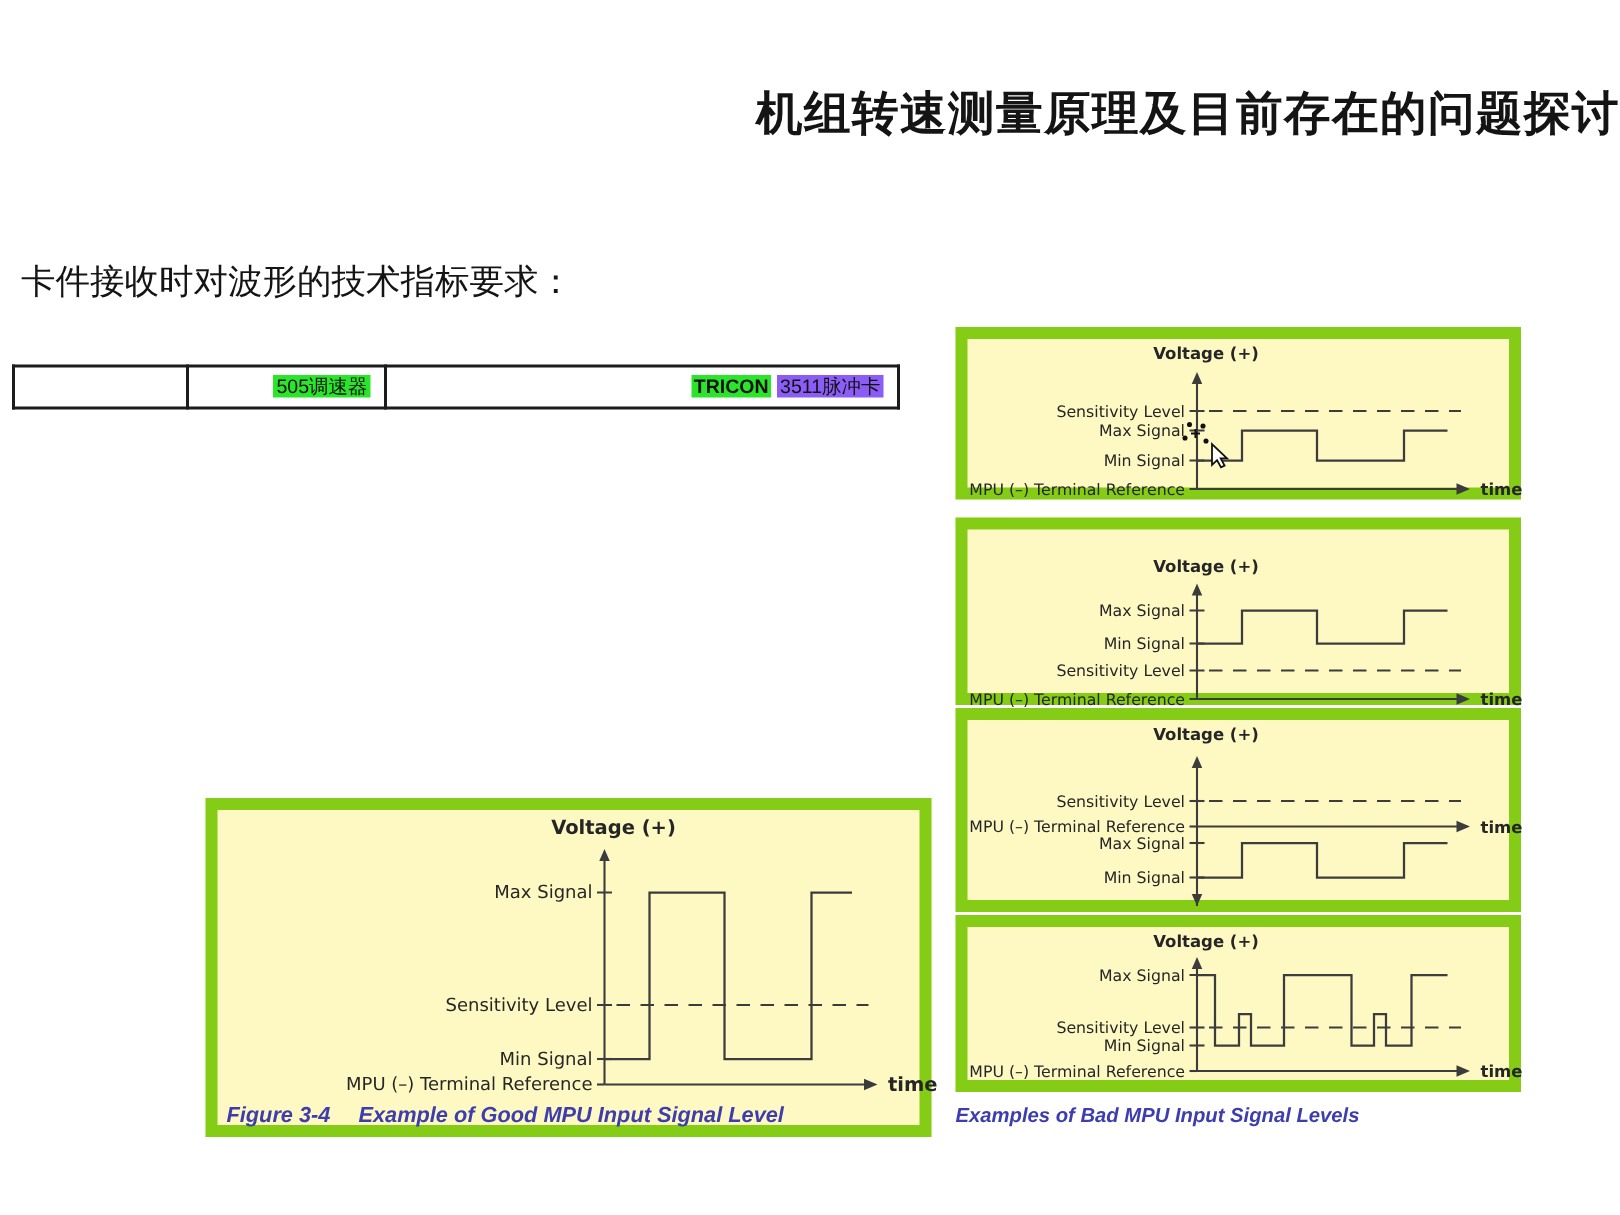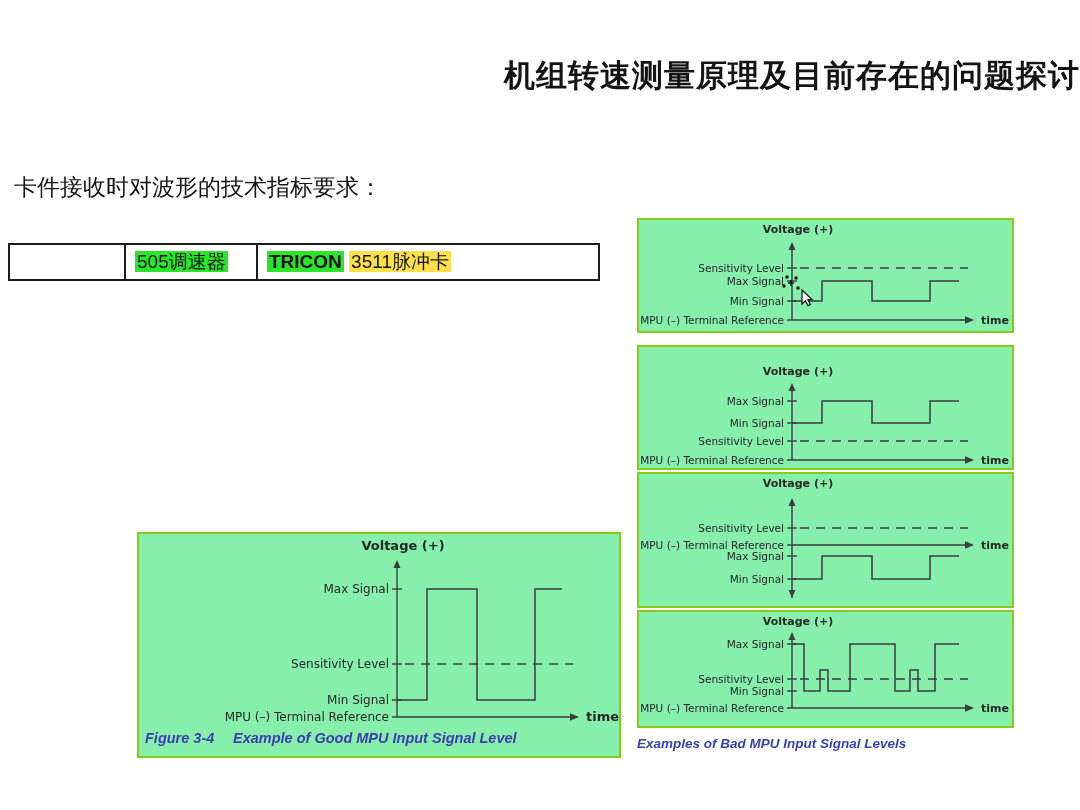--- a/index.html
+++ b/index.html
@@ -6,26 +6,26 @@
   #slide{position:relative;width:1080px;height:810px;background:#ffffff;overflow:hidden;
          font-family:"Liberation Sans",sans-serif;color:#1a1a1a;}
   .slide-title{position:absolute;left:0;top:55px;width:100%;text-align:right;
     font-family:"Liberation Serif","DejaVu Serif",serif;font-size:31px;font-weight:600;
     letter-spacing:1px;color:#141414;}
   .subtitle{position:absolute;left:14px;top:172px;
     font-family:"Liberation Serif","DejaVu Serif",serif;font-size:23px;color:#141414;}
   
   table.spec{position:absolute;left:8px;top:243px;border-collapse:collapse;table-layout:fixed;}
   table.spec td{border:2px solid #1c1c1c;vertical-align:top;padding:5px 9px;
-    font-size:19px;line-height:1.26;color:#111;}
+    font-size:13px;line-height:1.26;color:#111;text-align:right;}
   td.c1{width:96px;} td.c2{width:112px;} td.c3{width:322px;}
   .hl{padding:0 2px;}
   .prewrap{white-space:pre-line;}
   
-  .box{position:absolute;border:2px solid #84cc16;background:#86efac;box-sizing:border-box;text-decoration:underline;}
+  .box{position:absolute;border:8px solid #84cc16;background:#fef9c3;box-sizing:border-box;text-decoration:underline;}
   #goodbox{left:137px;top:532px;width:484px;height:226px;}
   .badbox{left:637px;width:377px;}
   #bad0{top:218px;height:115px;} #bad1{top:345px;height:125px;}
   #bad2{top:472px;height:136px;} #bad3{top:610px;height:118px;}
   svg.diag{display:block;}
   svg.diag text{fill:#262626;}
   .caption{position:absolute;font-style:italic;font-weight:bold;}
   #goodcap{left:6px;top:196px;font-size:14.5px;}
   #badcap{left:637px;top:736px;font-size:13.5px;}
 </style>
@@ -38,21 +38,21 @@
   <div class="subtitle">卡件接收时对波形的技术指标要求：</div>
 
   <table class="spec">
     <tbody>
         <tr>
       <td class="c1"></td>
       <td class="c2">
         <span class="hl" style="background: rgb(43, 229, 43);">505调速器</span>
       </td>
       <td class="c3">
-        <span class="hl" style="background: rgb(43, 229, 43); font-weight: bold;">TRICON</span> <span class="hl" style="background: #fde047;">3511脉冲卡</span>
+        <span class="hl" style="background: rgb(43, 229, 43); font-weight: bold;">TRICON</span> <span class="hl" style="background: #8b5cf6;">3511脉冲卡</span>
       </td>
     </tr>
   </tbody>
     </table>
 
   <div class="box" id="goodbox">
     <svg class="diag" viewBox="0 0 480 194" width="480" height="194">
         <text x="264" y="16" text-anchor="middle" font-size="13" font-family="&quot;DejaVu Sans&quot;,sans-serif" font-weight="bold">Voltage (+)</text>
         <line x1="258" y1="30" x2="258" y2="183" stroke="#3c3c3c" stroke-width="1.4"></line>
         <polygon points="254.5,34 258,26 261.5,34" fill="#3c3c3c"></polygon>

